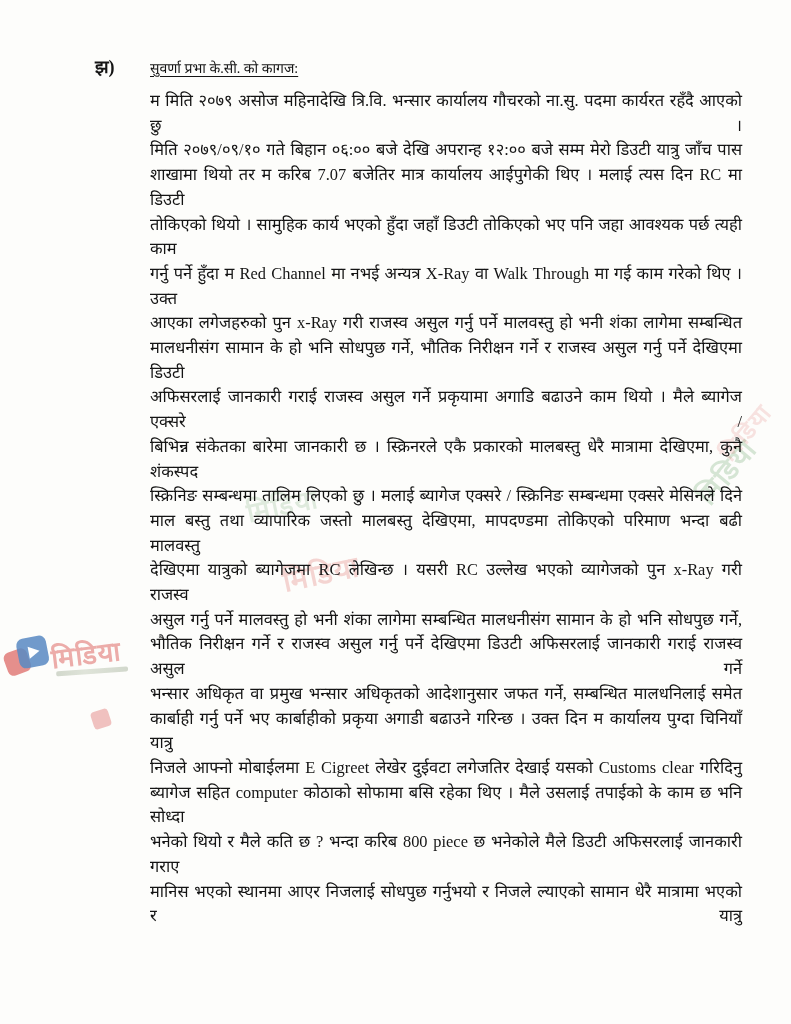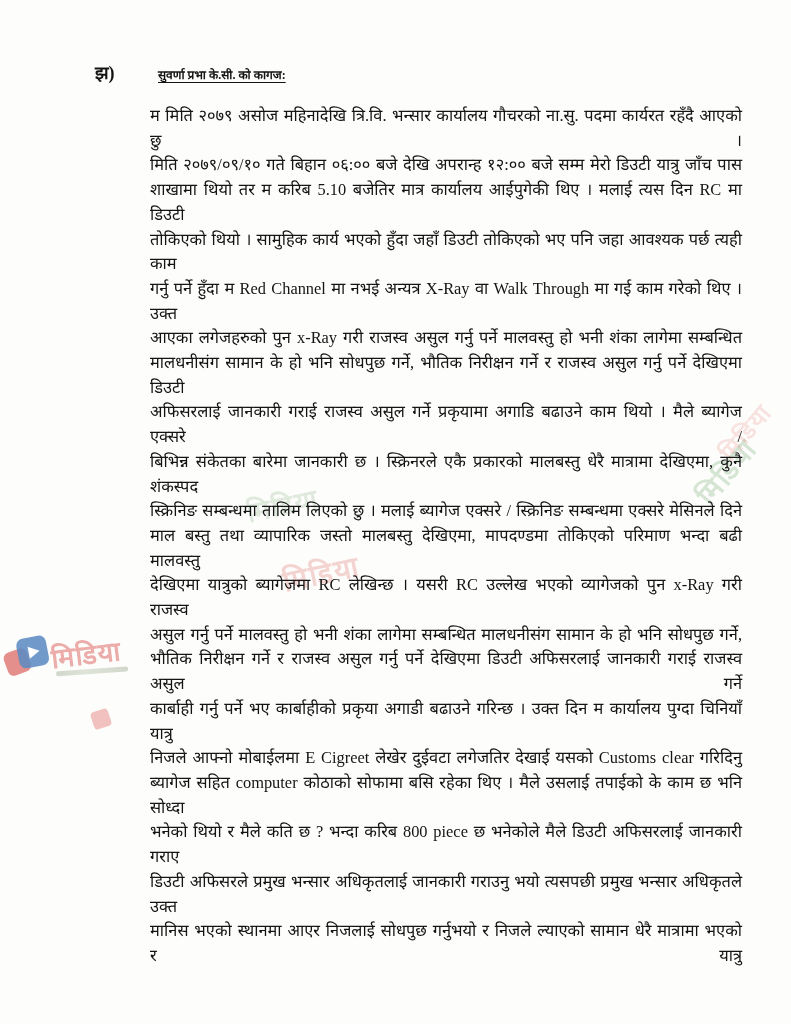--- a/index.html
+++ b/index.html
@@ -10,21 +10,21 @@
     background:#fdfdfb;
     color:#141414;
     font-family:"Liberation Serif","DejaVu Serif",serif;
     overflow:hidden;
     box-sizing:border-box;
     padding-top:54px;
   }
   .sec{position:relative;z-index:2;padding:0 49px 0 95px;box-sizing:border-box;}
   .sec-head{display:flex;align-items:baseline;margin-bottom:7px;}
   .sec-label{flex:0 0 55px;font-weight:bold;font-size:18px;line-height:27px;}
-  .sec-title{margin:8px;font-size:12px;line-height:27px;font-weight:bold;text-decoration:underline;text-underline-offset:3px;}
+  .sec-title{margin:0;font-size:14px;line-height:27px;font-weight:normal;text-decoration:underline;text-underline-offset:3px;}
   .sec-body{margin-left:55px;}
   .line{
     font-size:16.4px;line-height:24.7px;
     text-align:justify;text-align-last:justify;
     word-spacing:1px;
   }
   
   .wm{position:absolute;z-index:1;pointer-events:none;white-space:nowrap;
       font-family:"Liberation Sans","DejaVu Sans",sans-serif;font-weight:bold;}
   .wm-left{left:6px;top:630px;width:140px;height:80px;opacity:.8;transform:rotate(-4deg);}
@@ -68,35 +68,35 @@
   <div class="wm wm-frag wm-d"><span>मिडिया</span></div>
 
   <section class="sec">
     <div class="sec-head">
       <span class="sec-label">झ)</span>
       <h2 class="sec-title">सुवर्णा प्रभा के.सी. को कागज:</h2>
     </div>
     <div class="sec-body">
         <div class="line">म मिति २०७९ असोज महिनादेखि त्रि.वि. भन्सार कार्यालय गौचरको ना.सु. पदमा कार्यरत रहँदै आएको छु ।</div>
         <div class="line">मिति २०७९/०९/१० गते बिहान ०६:०० बजे देखि अपरान्ह १२:०० बजे सम्म मेरो डिउटी यात्रु जाँच पास</div>
-        <div class="line">शाखामा थियो तर म करिब 5.10 बजेतिर मात्र कार्यालय आईपुगेकी थिए । मलाई त्यस दिन RC मा डिउटी</div>
+        <div class="line">शाखामा थियो तर म करिब 7.07 बजेतिर मात्र कार्यालय आईपुगेकी थिए । मलाई त्यस दिन RC मा डिउटी</div>
         <div class="line">तोकिएको थियो । सामुहिक कार्य भएको हुँदा जहाँ डिउटी तोकिएको भए पनि जहा आवश्यक पर्छ त्यही काम</div>
         <div class="line">गर्नु पर्ने हुँदा म Red Channel मा नभई अन्यत्र X-Ray वा Walk Through मा गई काम गरेको थिए । उक्त</div>
         <div class="line">आएका लगेजहरुको पुन x-Ray गरी राजस्व असुल गर्नु पर्ने मालवस्तु हो भनी शंका लागेमा सम्बन्धित</div>
         <div class="line">मालधनीसंग सामान के हो भनि सोधपुछ गर्ने, भौतिक निरीक्षन गर्ने र राजस्व असुल गर्नु पर्ने देखिएमा डिउटी</div>
         <div class="line">अफिसरलाई जानकारी गराई राजस्व असुल गर्ने प्रकृयामा अगाडि बढाउने काम थियो । मैले ब्यागेज एक्सरे /</div>
         <div class="line">बिभिन्न संकेतका बारेमा जानकारी छ । स्क्रिनरले एकै प्रकारको मालबस्तु धेरै मात्रामा देखिएमा, कुनै शंकस्पद</div>
         <div class="line">स्क्रिनिङ सम्बन्धमा तालिम लिएको छु । मलाई ब्यागेज एक्सरे / स्क्रिनिङ सम्बन्धमा एक्सरे मेसिनले दिने</div>
         <div class="line">माल बस्तु तथा व्यापारिक जस्तो मालबस्तु देखिएमा, मापदण्डमा तोकिएको परिमाण भन्दा बढी मालवस्तु</div>
         <div class="line">देखिएमा यात्रुको ब्यागेजमा RC लेखिन्छ । यसरी RC उल्लेख भएको व्यागेजको पुन x-Ray गरी राजस्व</div>
         <div class="line">असुल गर्नु पर्ने मालवस्तु हो भनी शंका लागेमा सम्बन्धित मालधनीसंग सामान के हो भनि सोधपुछ गर्ने,</div>
         <div class="line">भौतिक निरीक्षन गर्ने र राजस्व असुल गर्नु पर्ने देखिएमा डिउटी अफिसरलाई जानकारी गराई राजस्व असुल गर्ने</div>
+        <div class="line">भन्सार अधिकृत वा प्रमुख भन्सार अधिकृतको आदेशानुसार जफत गर्ने, सम्बन्धित मालधनिलाई समेत</div>
         <div class="line">कार्बाही गर्नु पर्ने भए कार्बाहीको प्रकृया अगाडी बढाउने गरिन्छ । उक्त दिन म कार्यालय पुग्दा चिनियाँ यात्रु</div>
         <div class="line">निजले आफ्नो मोबाईलमा E Cigreet लेखेर दुईवटा लगेजतिर देखाई यसको Customs clear गरिदिनु</div>
         <div class="line">ब्यागेज सहित computer कोठाको सोफामा बसि रहेका थिए । मैले उसलाई तपाईको के काम छ भनि सोध्दा</div>
         <div class="line">भनेको थियो र मैले कति छ ? भन्दा करिब 800 piece छ भनेकोले मैले डिउटी अफिसरलाई जानकारी गराए</div>
-        <div class="line">डिउटी अफिसरले प्रमुख भन्सार अधिकृतलाई जानकारी गराउनु भयो त्यसपछी प्रमुख भन्सार अधिकृतले उक्त</div>
         <div class="line">मानिस भएको स्थानमा आएर निजलाई सोधपुछ गर्नुभयो र निजले ल्याएको सामान धेरै मात्रामा भएको र यात्रु</div>
       </div>
 
   </section>
 
 </div>
 
 </body></html>

